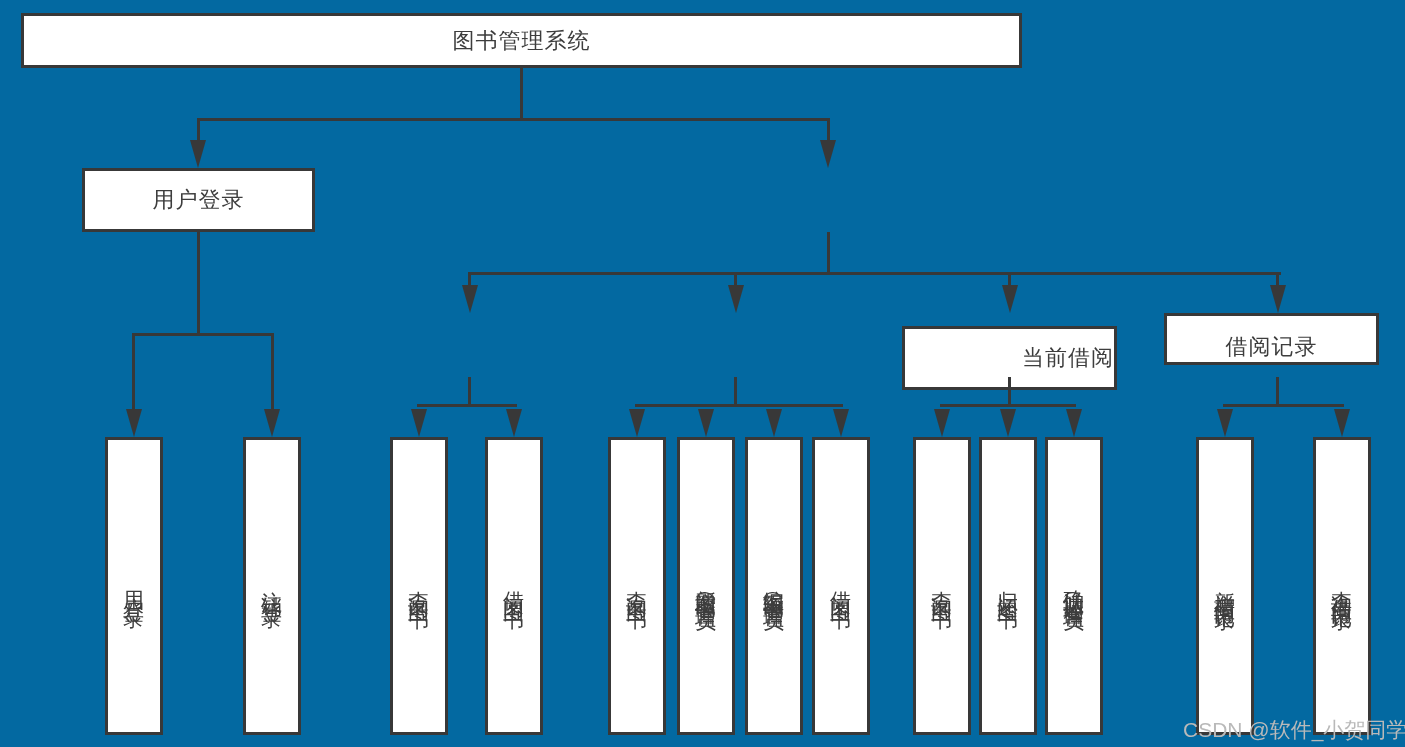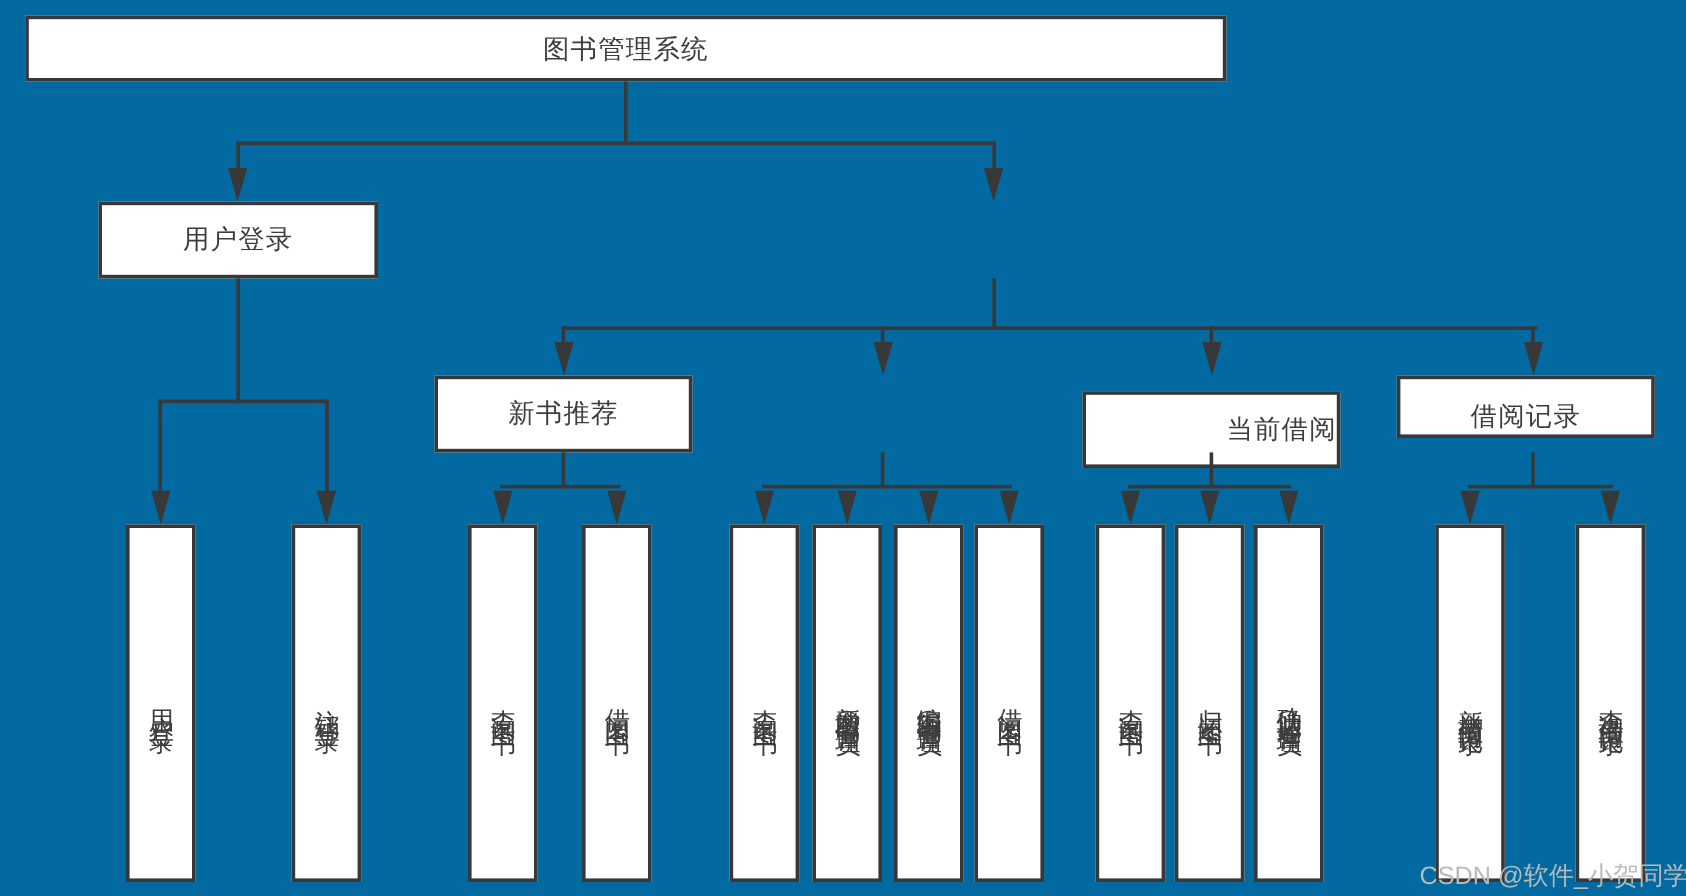--- a/index.html
+++ b/index.html
@@ -97,23 +97,20 @@
   <div class="hline" style="left:468px; top:272px; width:813px;"></div>
   <div class="vline" style="left:468px; top:272px; height:16px;"></div>
   <div class="arrow" style="left:462px; top:285px;"></div>
   <div class="vline" style="left:734px; top:272px; height:16px;"></div>
   <div class="arrow" style="left:728px; top:285px;"></div>
   <div class="vline" style="left:1008px; top:272px; height:16px;"></div>
   <div class="arrow" style="left:1002px; top:285px;"></div>
   <div class="vline" style="left:1276px; top:272px; height:16px;"></div>
   <div class="arrow" style="left:1270px; top:285px;"></div>
 
-  <div class="box hbox" style="left:362px; top:313px; width:215px; height:64px;">
-    <span>新书推荐</span>
-  </div>
   <div class="box hbox" style="left:902px; top:326px; width:215px; height:64px;justify-content:flex-end;">
     <span>当前借阅</span>
   </div>
   <div class="box hbox" style="left:1164px; top:313px; width:215px; height:52px;align-items:flex-end;">
     <span>借阅记录</span>
   </div>
 
   <div class="vline" style="left:468px; top:377px; height:30px;"></div>
   <div class="hline" style="left:417px; top:404px; width:100px;"></div>
   <div class="arrow" style="left:411px; top:409px;"></div>

